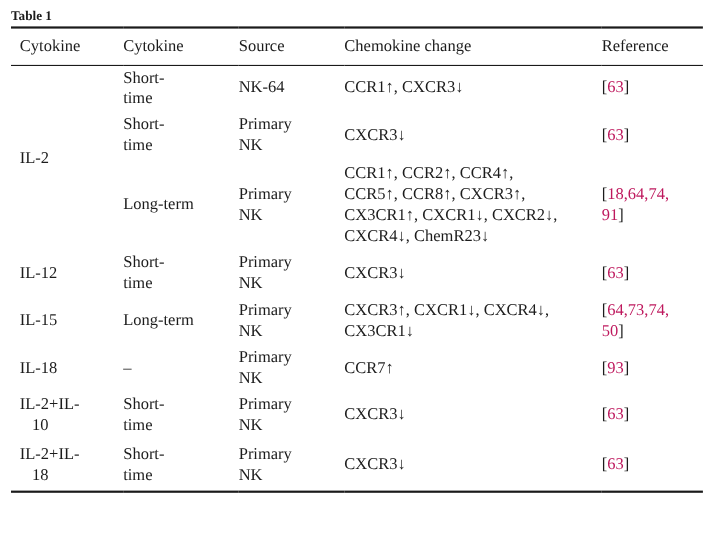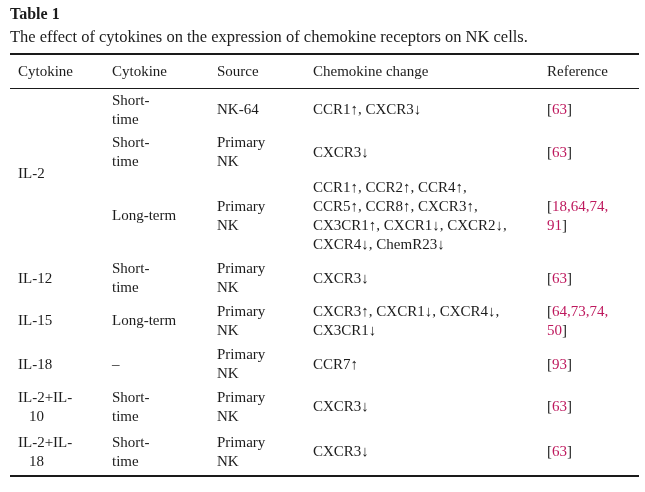--- a/index.html
+++ b/index.html
@@ -12,21 +12,21 @@
     height: 492px;
     font-family: "Liberation Serif", "DejaVu Serif", serif;
     color: #1c1c1c;
     overflow: hidden;
   }
   .wrap {
     margin-left: 10px;
     width: 629px;
   }
   .t-label {
-    font-size: 16px;
+    font-size: 12px;
     font-weight: bold;
     line-height: 20px;
     padding-top: 4px;
     font-family: Liberation Serif, serif;
   }
   .t-caption {
     font-size: 16.5px;
     line-height: 21px;
     margin: 2px 0 6px 0;
   }
@@ -68,21 +68,20 @@
   .ml { white-space: pre-line; }
   .cyt-l2 { display: block; padding-left: 11px; }
   .cite { color: #be185d; }
   .bracket { color: #1c1c1c; }
 </style>
 </head>
 <body>
 
 <div class="wrap">
   <div class="t-label">Table 1</div>
-  <div class="t-caption">The effect of cytokines on the expression of chemokine receptors on NK cells.</div>
 
   <table>
     <colgroup>
       <col class="c1">
         <col class="c2">
         <col class="c3">
         <col class="c4">
         <col class="c5">
     </colgroup>
     <thead>

